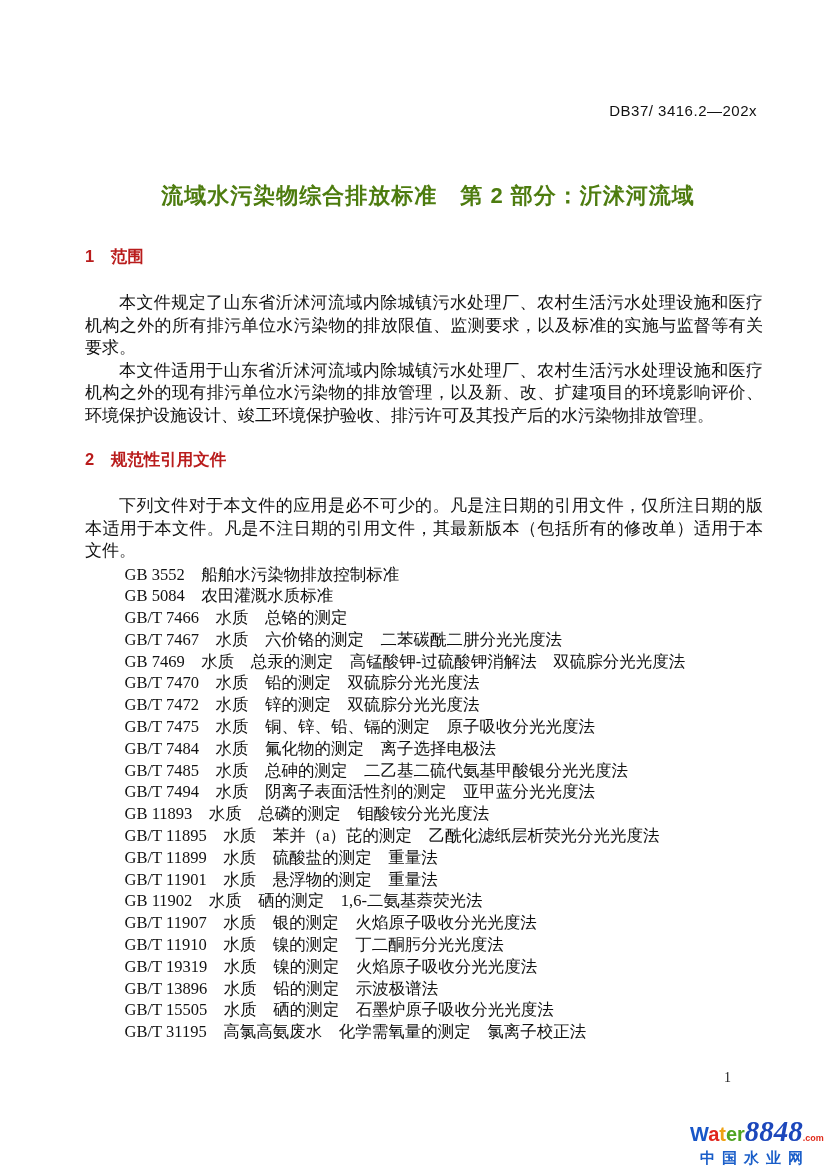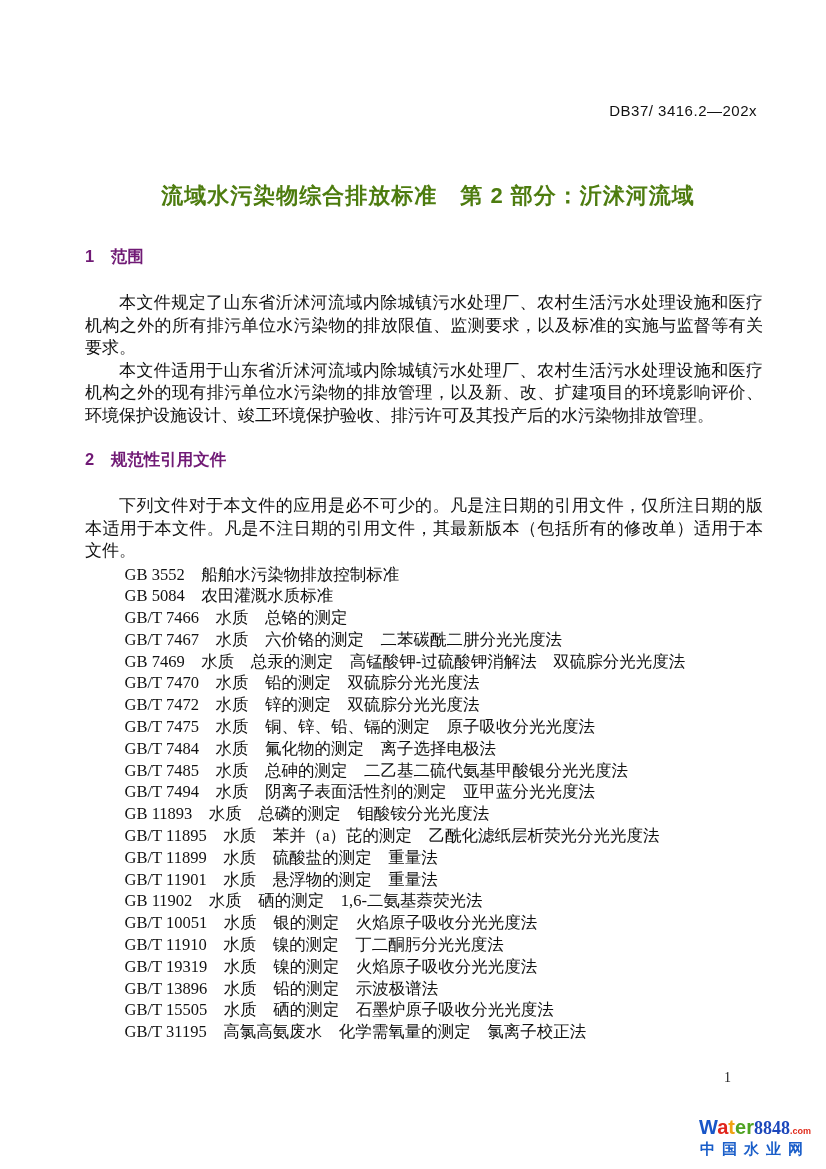--- a/index.html
+++ b/index.html
@@ -37,21 +37,21 @@
   .body-block {
     position: absolute;
     top: 246px;
     left: 85px;
     width: 678px;
   }
   .sec-heading {
     font-family: "Liberation Sans", "DejaVu Sans", sans-serif;
     font-weight: bold;
     font-size: 16.5px;
-    color: #701a75;
+    color: #b91c1c;
     margin-bottom: 24px;
   }
   .sec-heading.second { margin-top: 22px; }
   .para {
     font-size: 17px;
     line-height: 22.5px;
     text-indent: 2em;
     text-align: justify;
     color: #111;
   }
@@ -79,22 +79,23 @@
     line-height: 1;
   }
   .logo-line1 {
     font-family: "Liberation Sans", "DejaVu Sans", sans-serif;
     font-weight: bold;
     font-size: 20px;
     white-space: nowrap;
   }
   .logo-number {
     font-family: "Liberation Serif", "DejaVu Serif", serif;
+    font-style: italic;
     font-weight: bold;
-    font-size: 18px;
+    font-size: 29px;
   }
   .logo-tld {
     font-family: "Liberation Sans", "DejaVu Sans", sans-serif;
     font-weight: bold;
     font-size: 9px;
   }
   .logo-site {
     margin-top: 4px;
     font-family: "Liberation Sans", "DejaVu Sans", sans-serif;
     font-weight: bold;
@@ -133,21 +134,21 @@
     <p class="ref-item">GB/T 7472　水质　锌的测定　双硫腙分光光度法</p>
     <p class="ref-item">GB/T 7475　水质　铜、锌、铅、镉的测定　原子吸收分光光度法</p>
     <p class="ref-item">GB/T 7484　水质　氟化物的测定　离子选择电极法</p>
     <p class="ref-item">GB/T 7485　水质　总砷的测定　二乙基二硫代氨基甲酸银分光光度法</p>
     <p class="ref-item">GB/T 7494　水质　阴离子表面活性剂的测定　亚甲蓝分光光度法</p>
     <p class="ref-item">GB 11893　水质　总磷的测定　钼酸铵分光光度法</p>
     <p class="ref-item">GB/T 11895　水质　苯并（a）芘的测定　乙酰化滤纸层析荧光分光光度法</p>
     <p class="ref-item">GB/T 11899　水质　硫酸盐的测定　重量法</p>
     <p class="ref-item">GB/T 11901　水质　悬浮物的测定　重量法</p>
     <p class="ref-item">GB 11902　水质　硒的测定　1,6-二氨基萘荧光法</p>
-    <p class="ref-item">GB/T 10051　水质　银的测定　火焰原子吸收分光光度法</p>
+    <p class="ref-item">GB/T 11907　水质　银的测定　火焰原子吸收分光光度法</p>
     <p class="ref-item">GB/T 11910　水质　镍的测定　丁二酮肟分光光度法</p>
     <p class="ref-item">GB/T 19319　水质　镍的测定　火焰原子吸收分光光度法</p>
     <p class="ref-item">GB/T 13896　水质　铅的测定　示波极谱法</p>
     <p class="ref-item">GB/T 15505　水质　硒的测定　石墨炉原子吸收分光光度法</p>
     <p class="ref-item">GB/T 31195　高氯高氨废水　化学需氧量的测定　氯离子校正法</p>
 
   </div>
 
   <div class="page-number">1</div>
 

